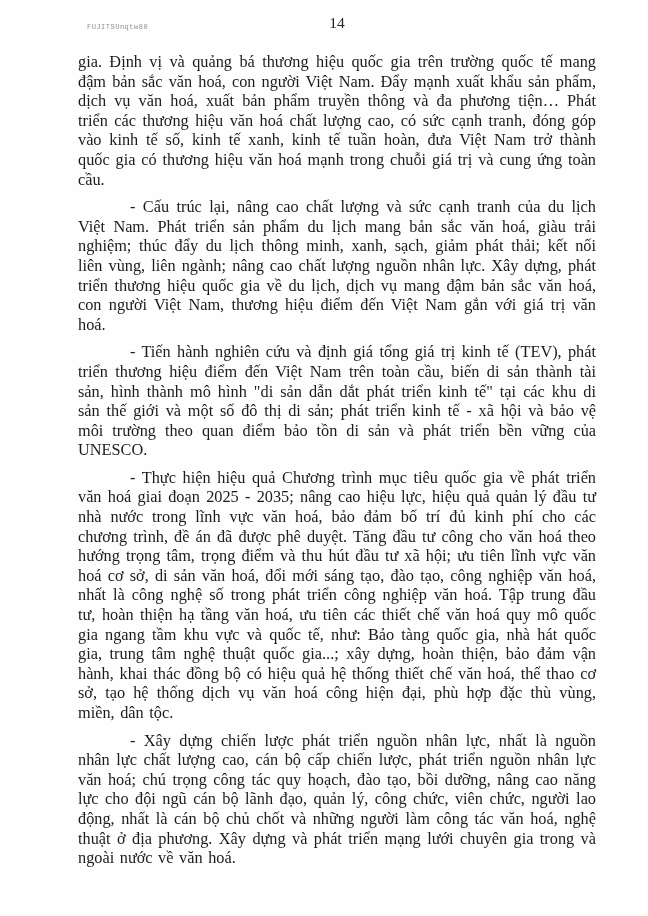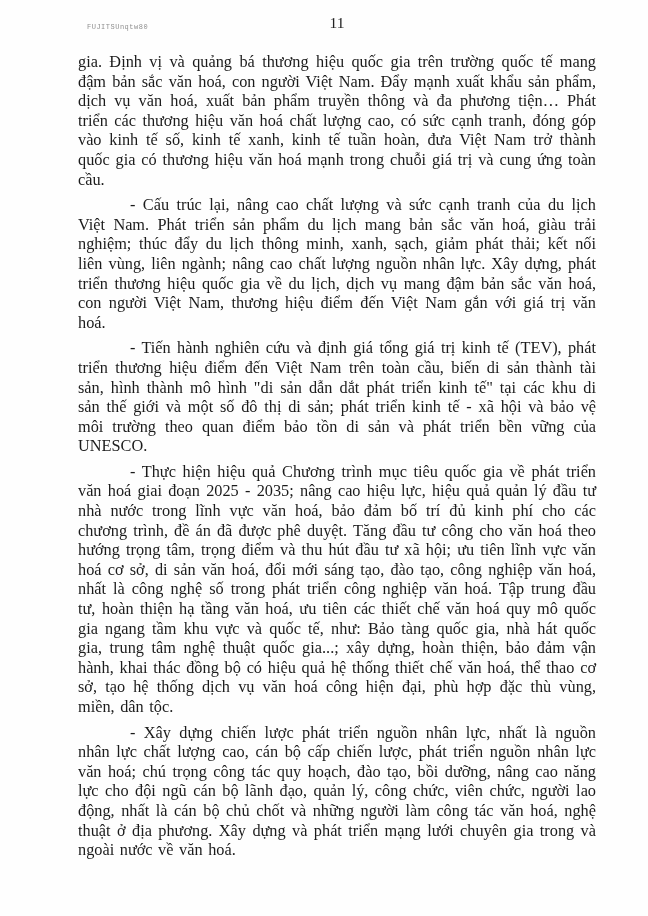--- a/index.html
+++ b/index.html
@@ -38,21 +38,21 @@
     right: 0;
     top: 0;
     text-align: center;
     font-size: 15.5px;
     color: #222222;
   }
   .doc-body {
     margin-top: 14px;
   }
   .para {
-    margin: 0 0 6px 0;
+    margin: 8px 0 6px 0;
     font-size: 16.3px;
     line-height: 19.6px;
     text-align: justify;
     text-indent: 52px;
     word-spacing: 1.5px;
     color: #1b1b1b;
   }
   .para.noindent {
     text-indent: 0;
   }
@@ -61,21 +61,21 @@
     color: #111111;
   }
 </style>
 </head>
 <body>
 
 <div class="page">
 
   <div class="page-header">
     <span class="header-code">FUJITSUnqtw80</span>
-    <span class="page-number">11</span>
+    <span class="page-number">14</span>
   </div>
 
   <div class="doc-body">
     <p class="para noindent">gia. Định vị và quảng bá thương hiệu quốc gia trên trường quốc tế mang đậm bản sắc văn hoá, con người Việt Nam. Đẩy mạnh xuất khẩu sản phẩm, dịch vụ văn hoá, xuất bản phẩm truyền thông và đa phương tiện… Phát triển các thương hiệu văn hoá chất lượng cao, có sức cạnh tranh, đóng góp vào kinh tế số, kinh tế xanh, kinh tế tuần hoàn, đưa Việt Nam trở thành quốc gia có thương hiệu văn hoá mạnh trong chuỗi giá trị và cung ứng toàn cầu.</p>
 
     <p class="para">- Cấu trúc lại, nâng cao chất lượng và sức cạnh tranh của du lịch Việt Nam. Phát triển sản phẩm du lịch mang bản sắc văn hoá, giàu trải nghiệm; thúc đẩy du lịch thông minh, xanh, sạch, giảm phát thải; kết nối liên vùng, liên ngành; nâng cao chất lượng nguồn nhân lực. Xây dựng, phát triển thương hiệu quốc gia về du lịch, dịch vụ mang đậm bản sắc văn hoá, con người Việt Nam, thương hiệu điểm đến Việt Nam gắn với giá trị văn hoá.</p>
 
 
     <p class="para">- Tiến hành nghiên cứu và định giá tổng giá trị kinh tế (TEV), phát triển thương hiệu điểm đến Việt Nam trên toàn cầu, biến di sản thành tài sản, hình thành mô hình "di sản dẫn dắt phát triển kinh tế" tại các khu di sản thế giới và một số đô thị di sản; phát triển kinh tế - xã hội và bảo vệ môi trường theo quan điểm bảo tồn di sản và phát triển bền vững của UNESCO.</p>
 

